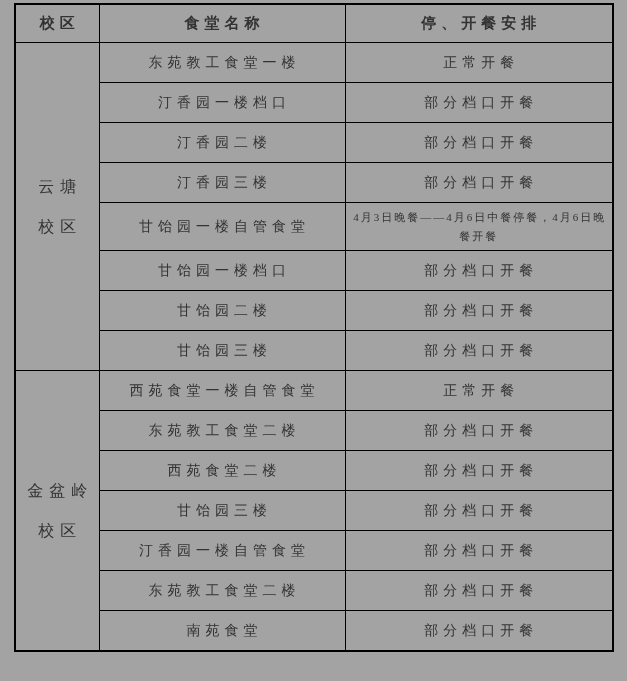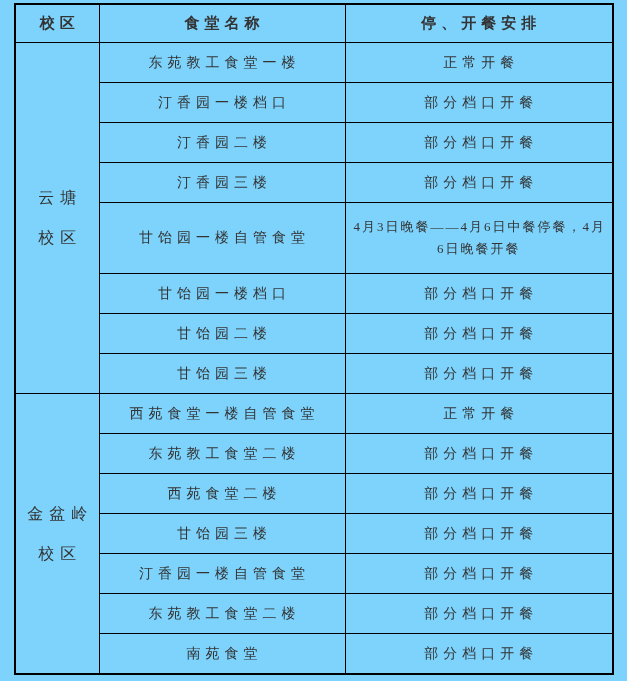--- a/index.html
+++ b/index.html
@@ -1,20 +1,20 @@
 <!DOCTYPE html>
 <html><head>
 <meta charset="utf-8">
 <style>
   html, body { margin: 0; padding: 0; background: #ffffff; }
   .page {
     position: relative;
     width: 627px;
     height: 681px;
-    background: #7dd3fc;
+    background: #a3a3a3;
     font-family: "Liberation Serif", "DejaVu Serif", serif;
     overflow: hidden;
   }
   table.schedule {
     border-collapse: collapse;
     table-layout: fixed;
     margin: 3px 0 0 14px;
     width: 598px;
     border: 2px solid #000000;
   }
@@ -42,25 +42,25 @@
     letter-spacing: 5px;
     text-indent: 5px;
   }
   td.campus-cell {
     font-size: 16px;
     letter-spacing: 6px;
     text-indent: 6px;
     line-height: 40px;
   }
   td.arrangement-small {
-    font-size: 13px;
+    font-size: 11px;
     letter-spacing: 2px;
     text-indent: 2px;
     line-height: 1.7;
-    padding: 13px 4px;
+    padding: 4px 4px;
   }
 </style>
 </head>
 <body>
 
 <div class="page">
   <table class="schedule">
     <colgroup>
       <col class="c-campus">
       <col class="c-canteen">

